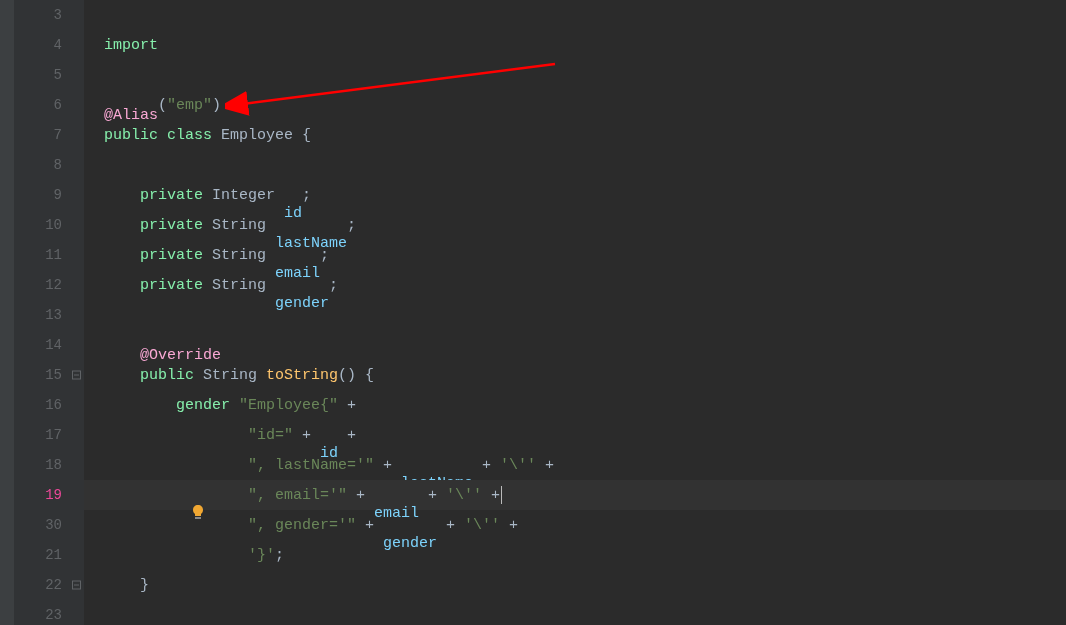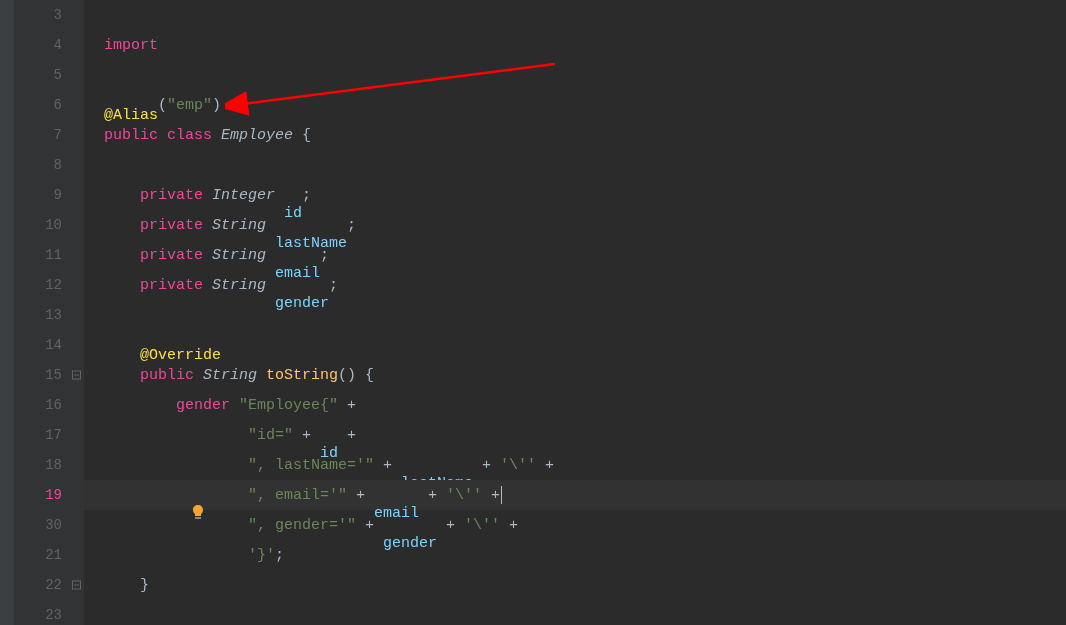--- a/index.html
+++ b/index.html
@@ -50,24 +50,24 @@
   display: flex;
   align-items: center;
   padding-left: 20px;
   color: #a9b7c6;
   white-space: pre;
   position: relative;
 }
 .code-line.current-line {
   background: #323232;
 }
-.kw { color: #ec4899; }
+.kw { color: #86efac; }
 .str { color: #6a8759; }
-.ann { color: #fde047; margin-top: 20px; }
-.type { color: #a9b7c6; font-style: italic; }
+.ann { color: #f9a8d4; margin-top: 20px; }
+.type { color: #a9b7c6; }
 .method { color: #ffc66d; }
 .ident { color: #a9b7c6; }
 .field { color: #7dd3fc; margin-top: 36px; }
 .punc { color: #a9b7c6; }
 .op { color: #a9b7c6; }
 .bulb {
   position: absolute;
   left: 34px;
   top: 50%;
   transform: translateY(-50%);

